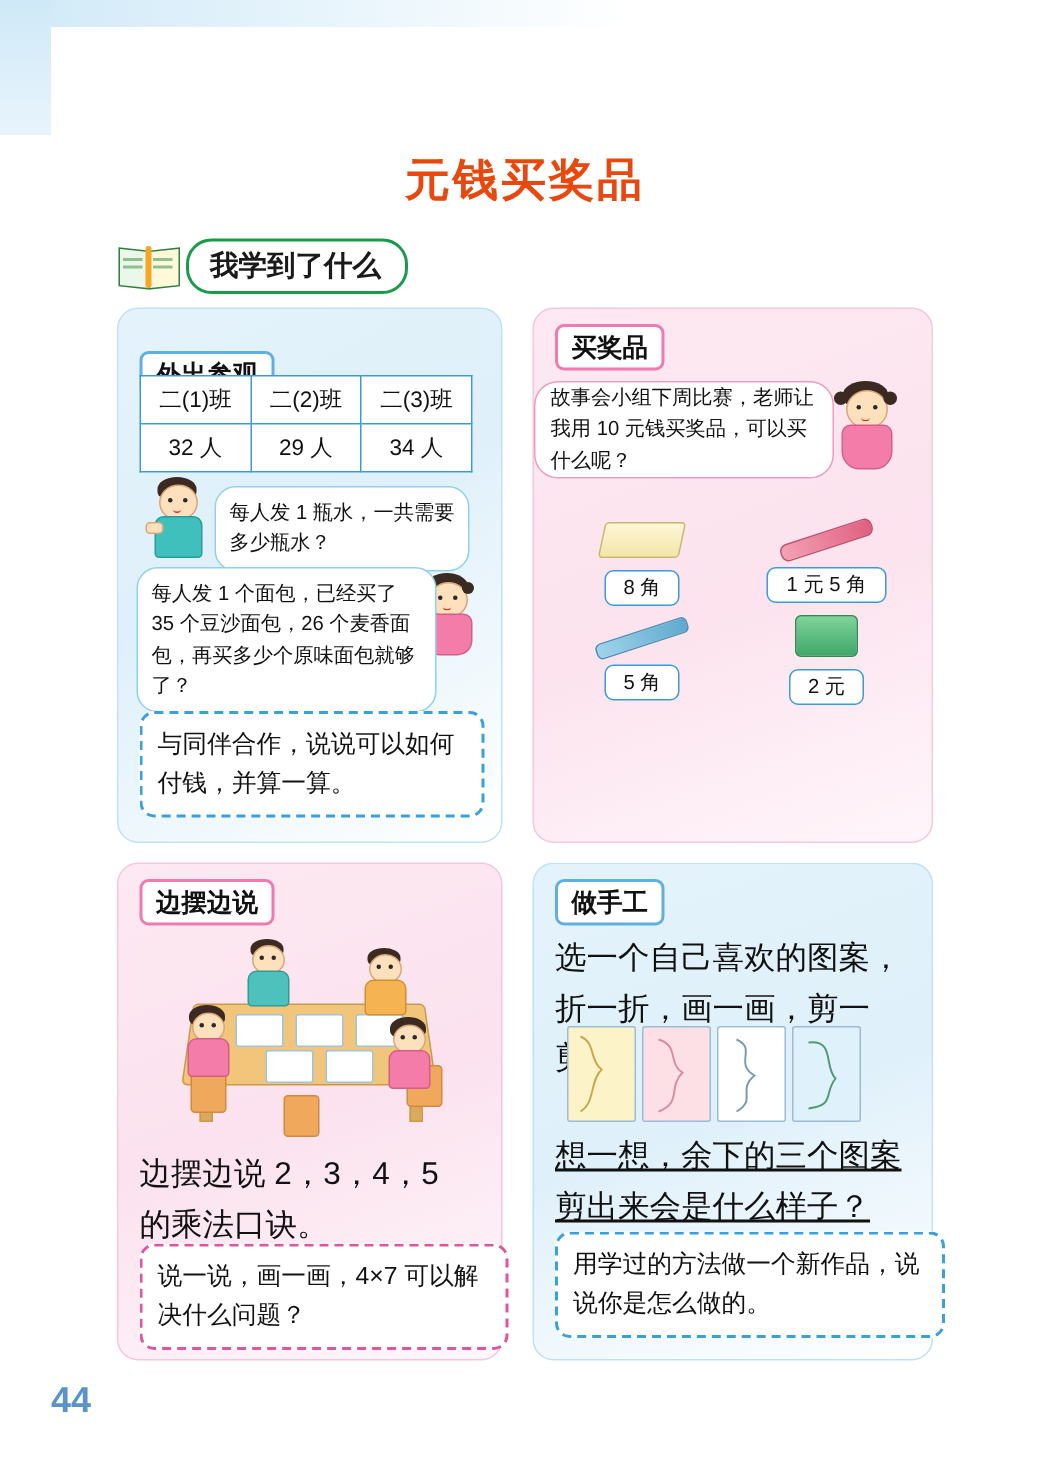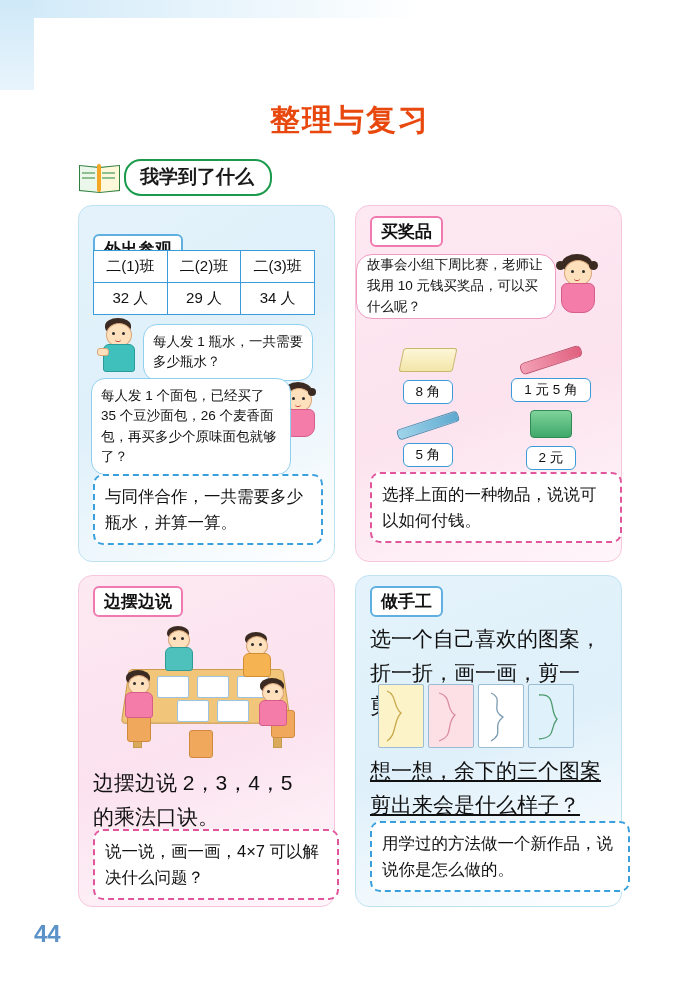--- a/index.html
+++ b/index.html
@@ -287,21 +287,21 @@
   .strip svg { position: absolute; left: 0; top: 0; }
 </style>
 </head>
 <body>
 
 <div class="page">
 
   <div class="corner-band-2"></div>
   <div class="corner-band"></div>
 
-  <div class="page-title">整理与复习</div>
+  <div class="page-title">元钱买奖品</div>
 
   <div class="section-header">
     <div class="book-icon">
       <div class="b-left"></div>
       <div class="b-right"></div>
       <div class="b-spine"></div>
       <div class="ln" style="left:4px; top:10px; width:13px;"></div>
       <div class="ln" style="left:4px; top:15px; width:13px;"></div>
       <div class="ln" style="left:24px; top:10px; width:13px;"></div>
       <div class="ln" style="left:24px; top:15px; width:13px;"></div>
@@ -345,21 +345,21 @@
       <div class="head" style="left:11px; top:6px; width:24px; height:22px;"></div>
       <div class="eye" style="left:17px; top:15px;"></div>
       <div class="eye" style="left:27px; top:15px;"></div>
       <div class="mouth" style="left:20px; top:21px;"></div>
       <div style="position:absolute; left:5px; top:6px; width:8px; height:8px; border-radius:50%; background:#3a2a22;"></div>
       <div style="position:absolute; left:33px; top:6px; width:8px; height:8px; border-radius:50%; background:#3a2a22;"></div>
       <div class="body" style="left:8px; top:27px; width:30px; height:26px; background:#f47ca8; border:1px solid #d65d8a; border-radius:6px 6px 10px 10px;"></div>
     </div>
     <div class="bubble" id="b2">每人发 1 个面包，已经买了 35 个豆沙面包，26 个麦香面包，再买多少个原味面包就够了？</div>
 
-    <div class="dashed-note">与同伴合作，一共需要多少瓶水，并算一算。</div>
+    <div class="dashed-note">与同伴合作，说说可以如何付钱，并算一算。</div>
   </div>
 
   <div class="card" id="card2">
     <div class="card-title">买奖品</div>
 
     <div class="thought">故事会小组下周比赛，老师让我用 10 元钱买奖品，可以买什么呢？</div>
 
     <div class="kid" style="left:196px; top:48px; width:52px; height:62px;">
       <div class="hair" style="left:10px; top:0px; width:30px; height:18px;"></div>
       <div class="head" style="left:12px; top:6px; width:26px; height:24px;"></div>
@@ -381,21 +381,20 @@
     </div>
     <div class="prize" style="left:22px; top:208px; width:100px;">
       <div style="width:62px;height:9px;margin:6px auto 12px;background:linear-gradient(90deg,#9fd4ea,#5fa9cf);border:1.2px solid #4c8fb3;border-radius:4px;transform:rotate(-18deg);"></div>
       <span class="price-tag">5 角</span>
     </div>
     <div class="prize" style="left:140px; top:204px; width:110px;">
       <div style="width:40px;height:26px;margin:0 auto 8px;background:linear-gradient(180deg,#7fd39a,#3fa86a);border:1.3px solid #2f8a53;border-radius:4px;"></div>
       <span class="price-tag">2 元</span>
     </div>
 
-    <div class="dashed-note">选择上面的一种物品，说说可以如何付钱。</div>
   </div>
 
   <div class="card" id="card3">
     <div class="card-title">边摆边说</div>
 
     <div class="scene-table">
       <div class="tbl-top"></div>
       <div class="tbl-leg" style="left:32px; top:100px;"></div>
       <div class="tbl-leg" style="left:172px; top:100px;"></div>
       <div class="card-paper" style="left:56px; top:58px;"></div>

